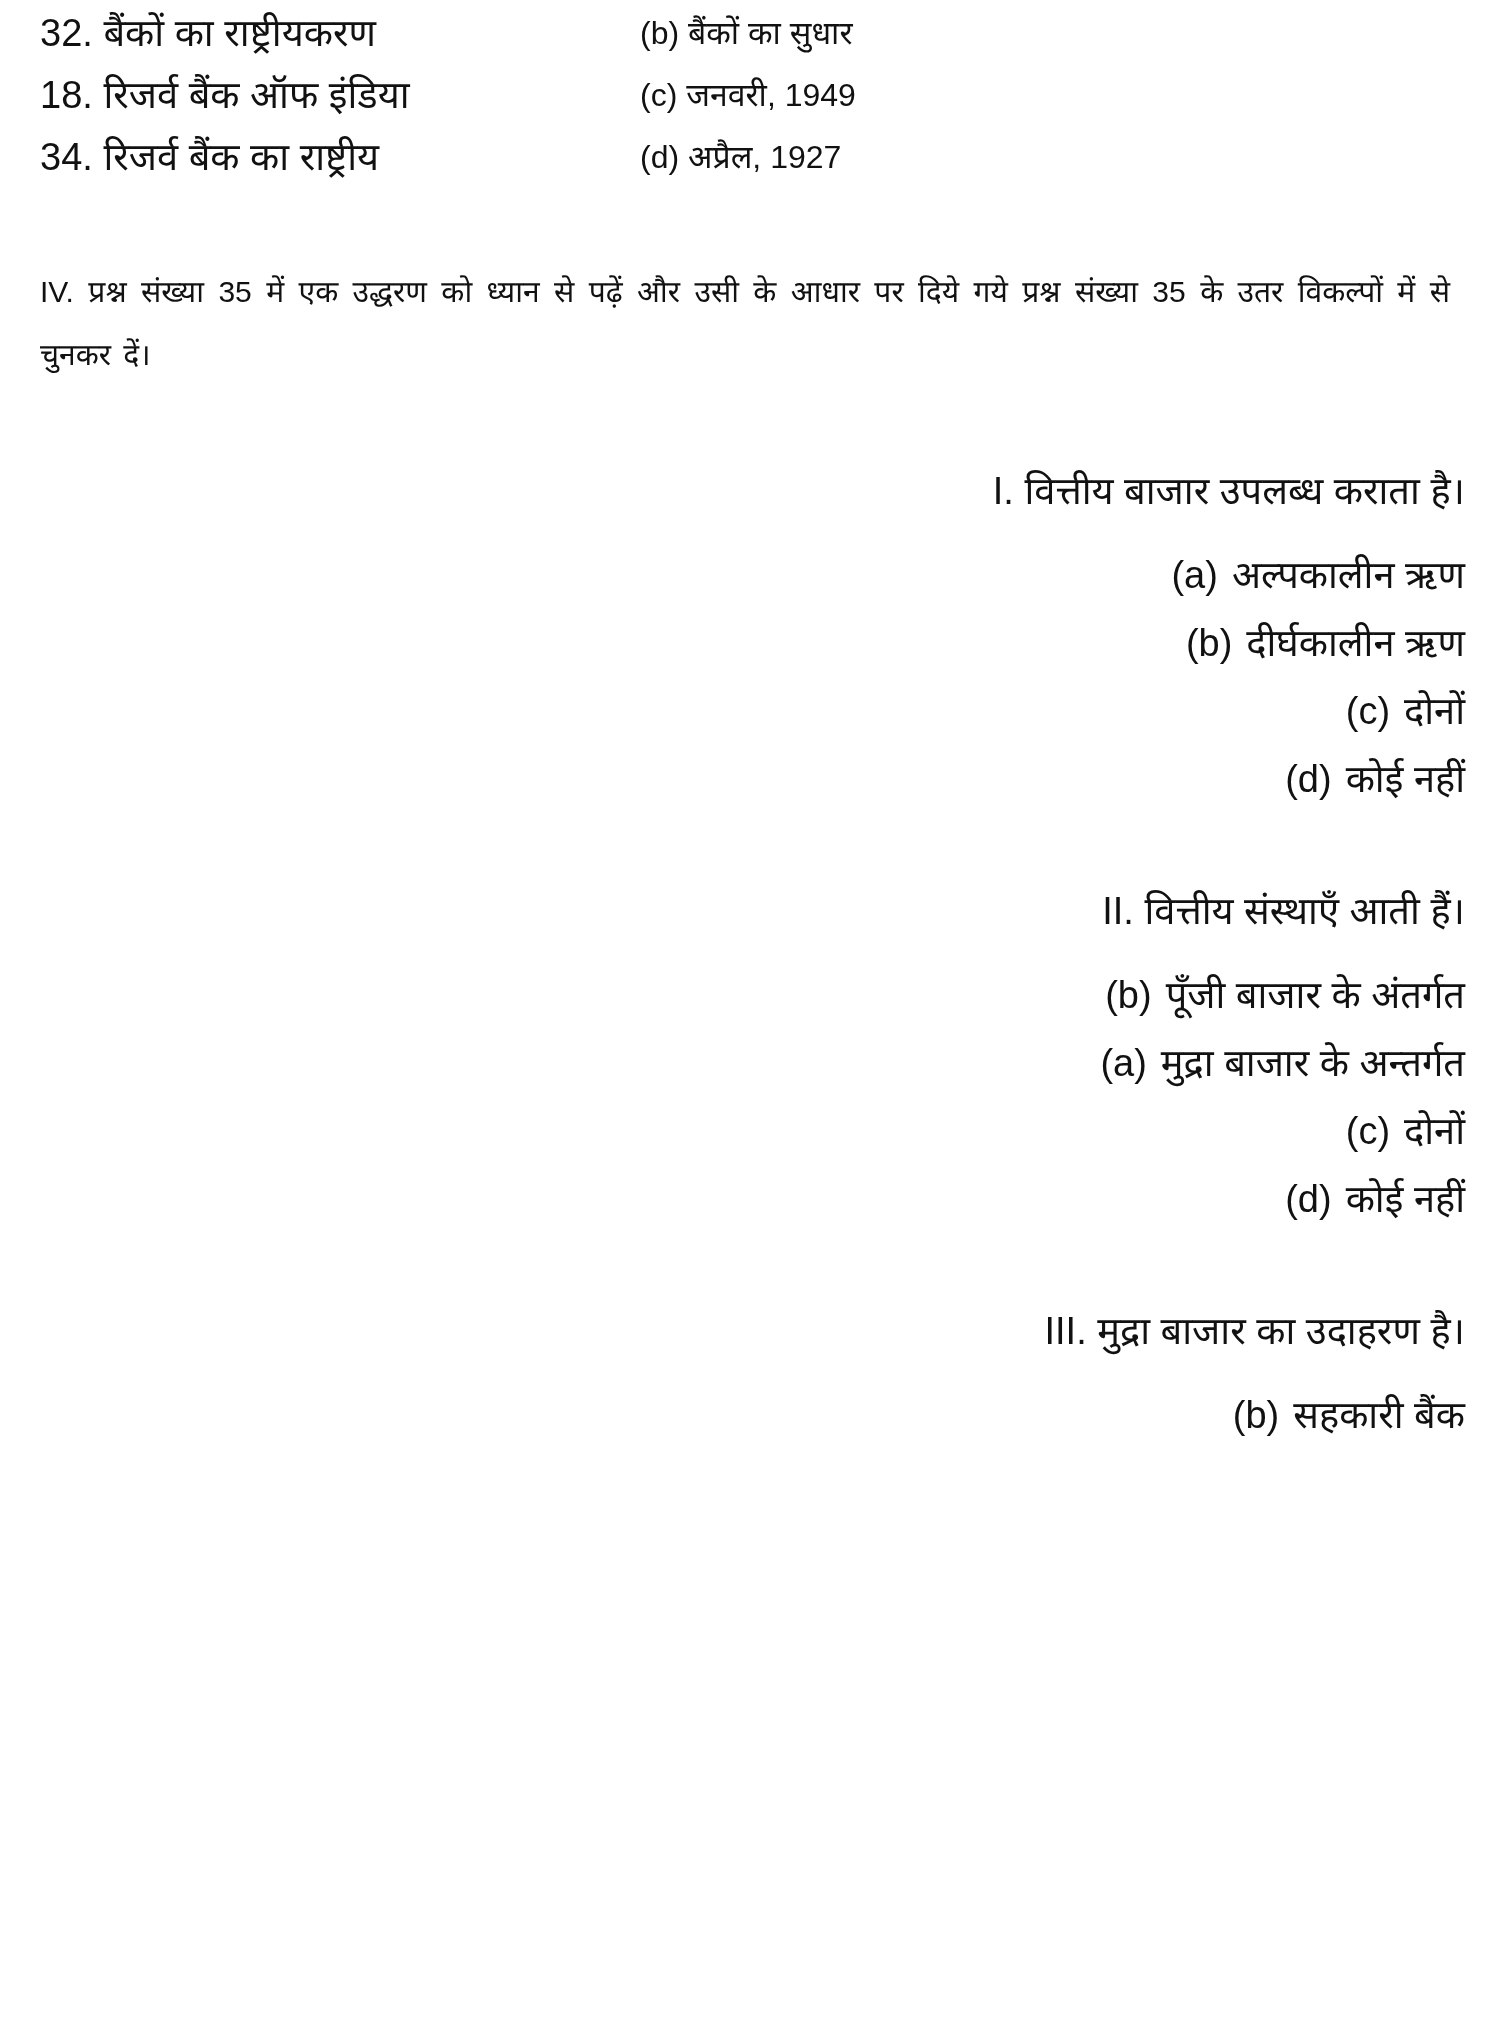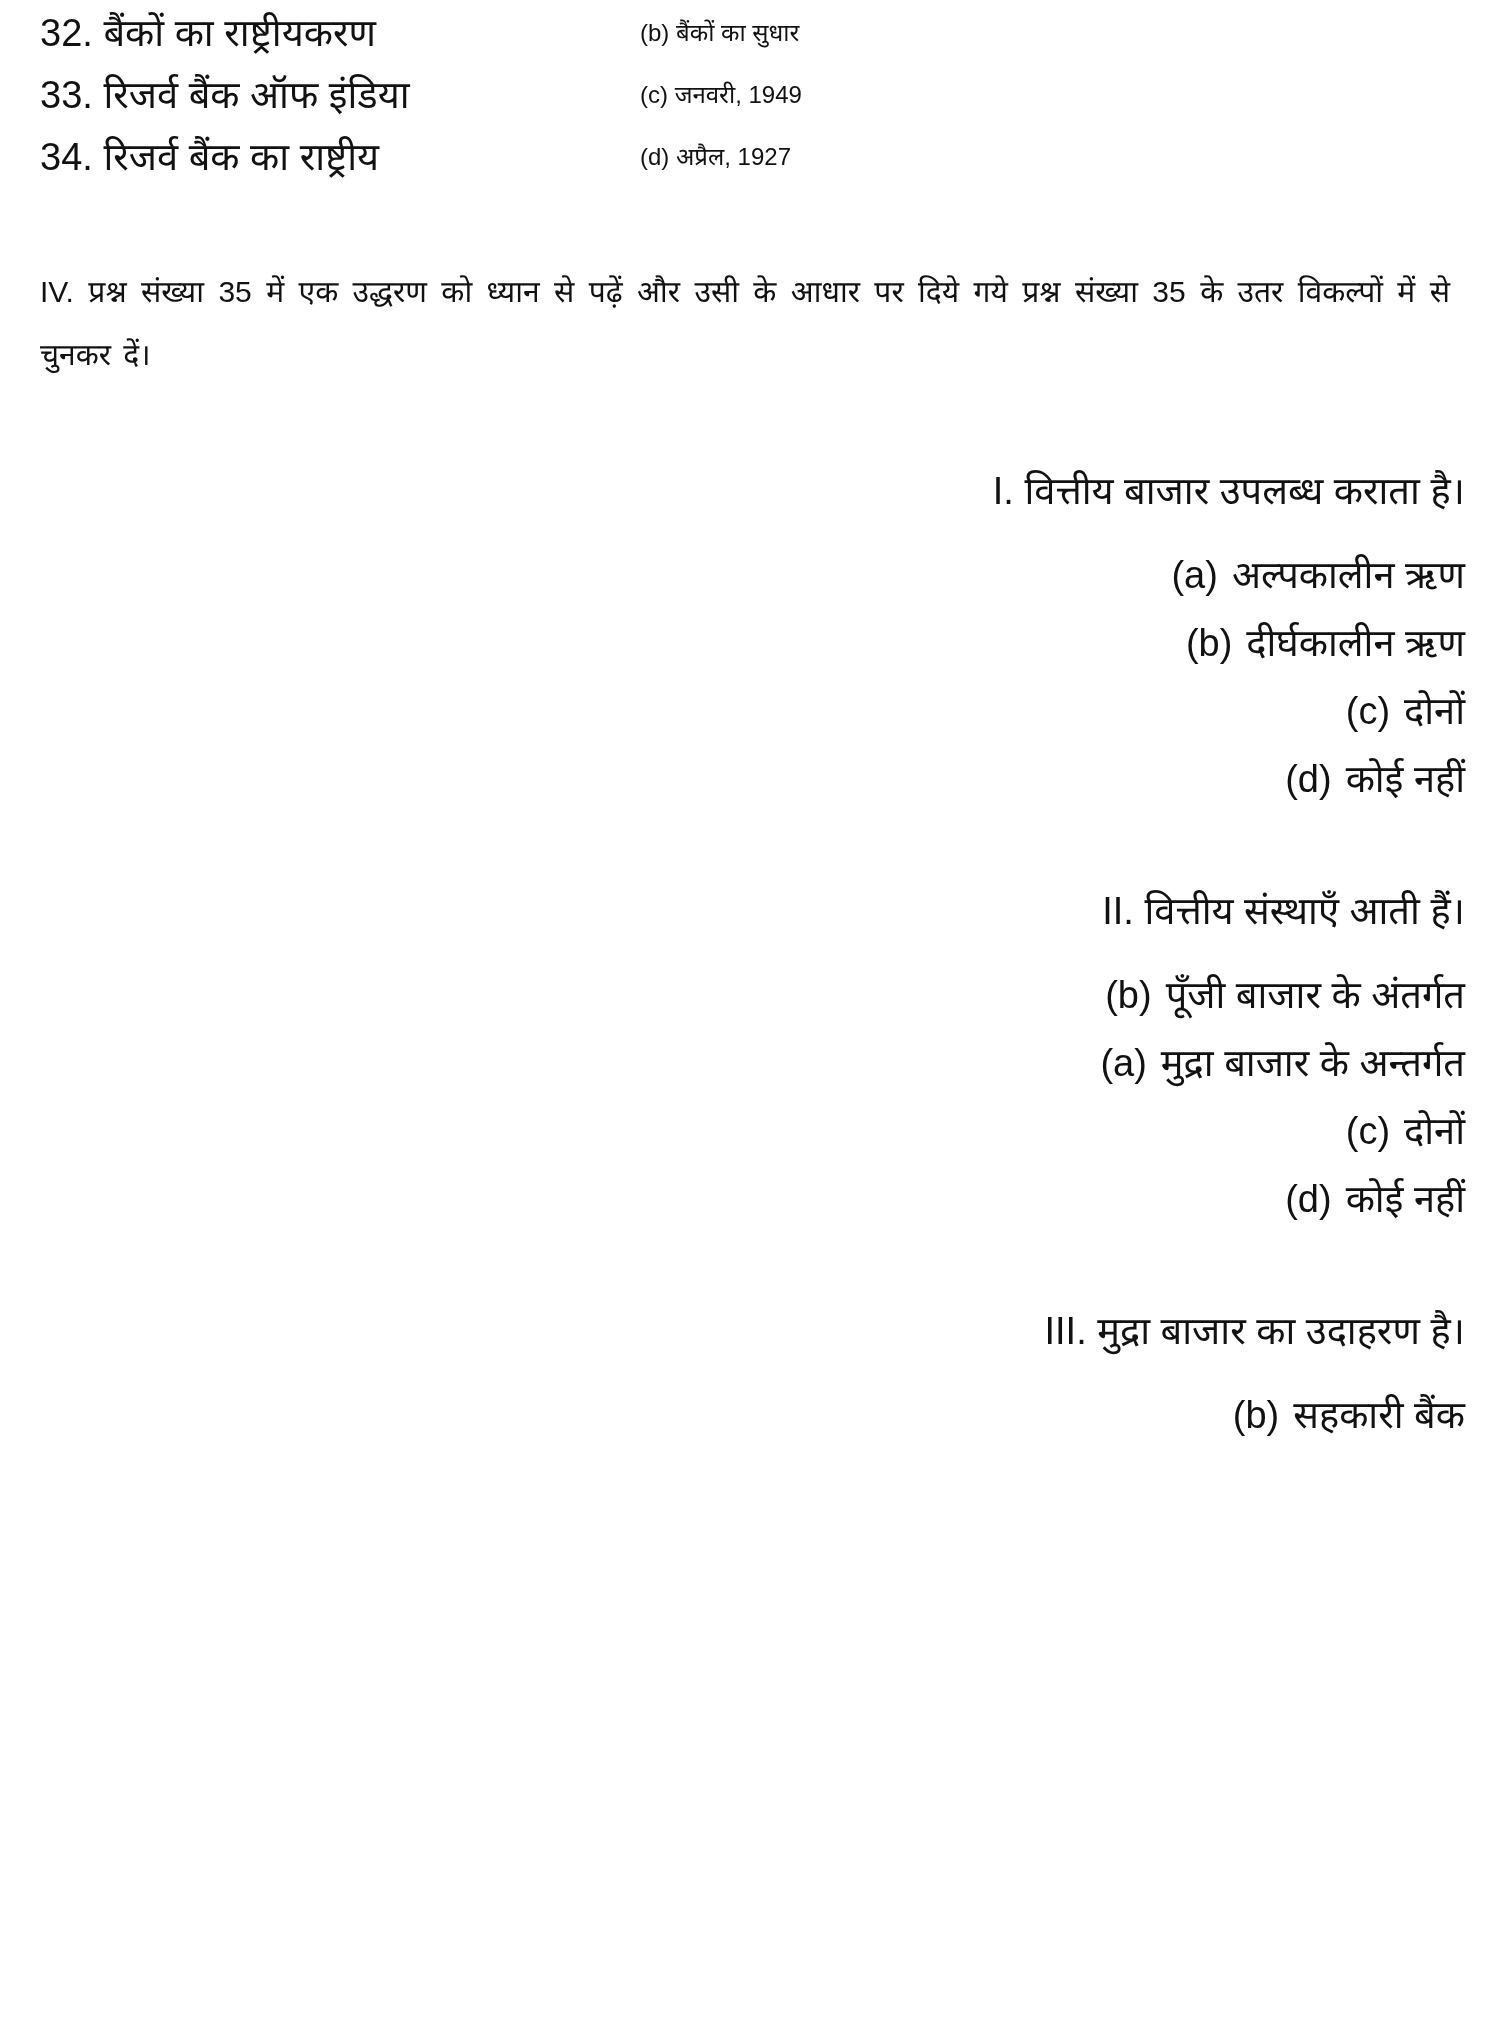--- a/index.html
+++ b/index.html
@@ -33,21 +33,21 @@
     line-height: 62px;
   }
   .match-left {
     width: 600px;
     flex: 0 0 600px;
     font-size: 38px;
     white-space: nowrap;
   }
   .match-right {
     flex: 1 1 auto;
-    font-size: 24px;
+    font-size: 32px;
     white-space: nowrap;
   }
   
   .instruction {
     margin-top: 72px;
     font-size: 30px;
     line-height: 63px;
     text-align: justify;
     text-align-last: left;
     max-width: 1410px;
@@ -94,21 +94,21 @@
 <div class="page">
 
   <div class="match-block">
 
     <div class="match-row">
       <div class="match-left">32. बैंकों का राष्ट्रीयकरण</div>
       <div class="match-right">(b) बैंकों का सुधार</div>
     </div>
 
     <div class="match-row">
-      <div class="match-left">33. रिजर्व बैंक ऑफ इंडिया</div>
+      <div class="match-left">18. रिजर्व बैंक ऑफ इंडिया</div>
       <div class="match-right">(c) जनवरी, 1949</div>
     </div>
 
     <div class="match-row">
       <div class="match-left">34. रिजर्व बैंक का राष्ट्रीय</div>
       <div class="match-right">(d) अप्रैल, 1927</div>
     </div>
 
   </div>
 

